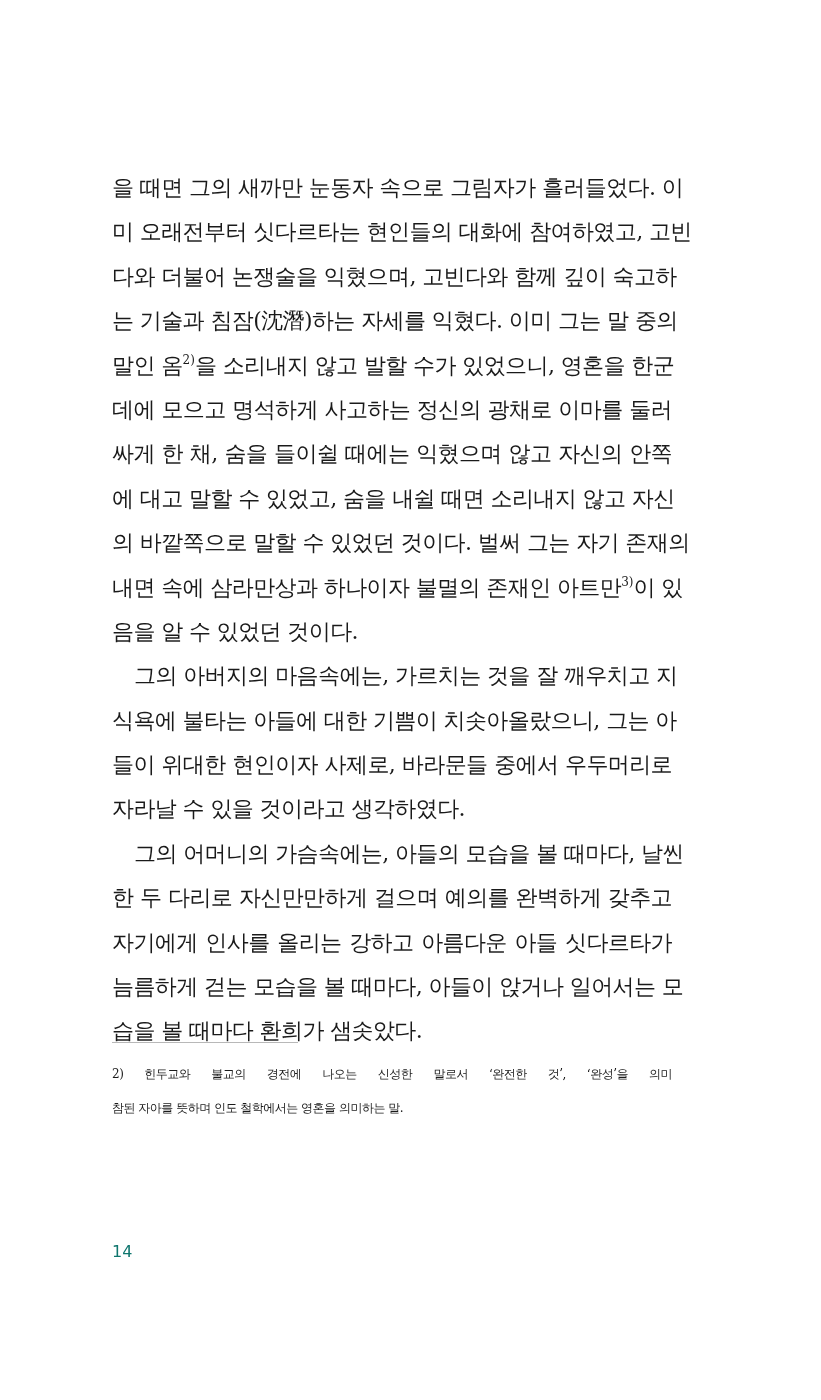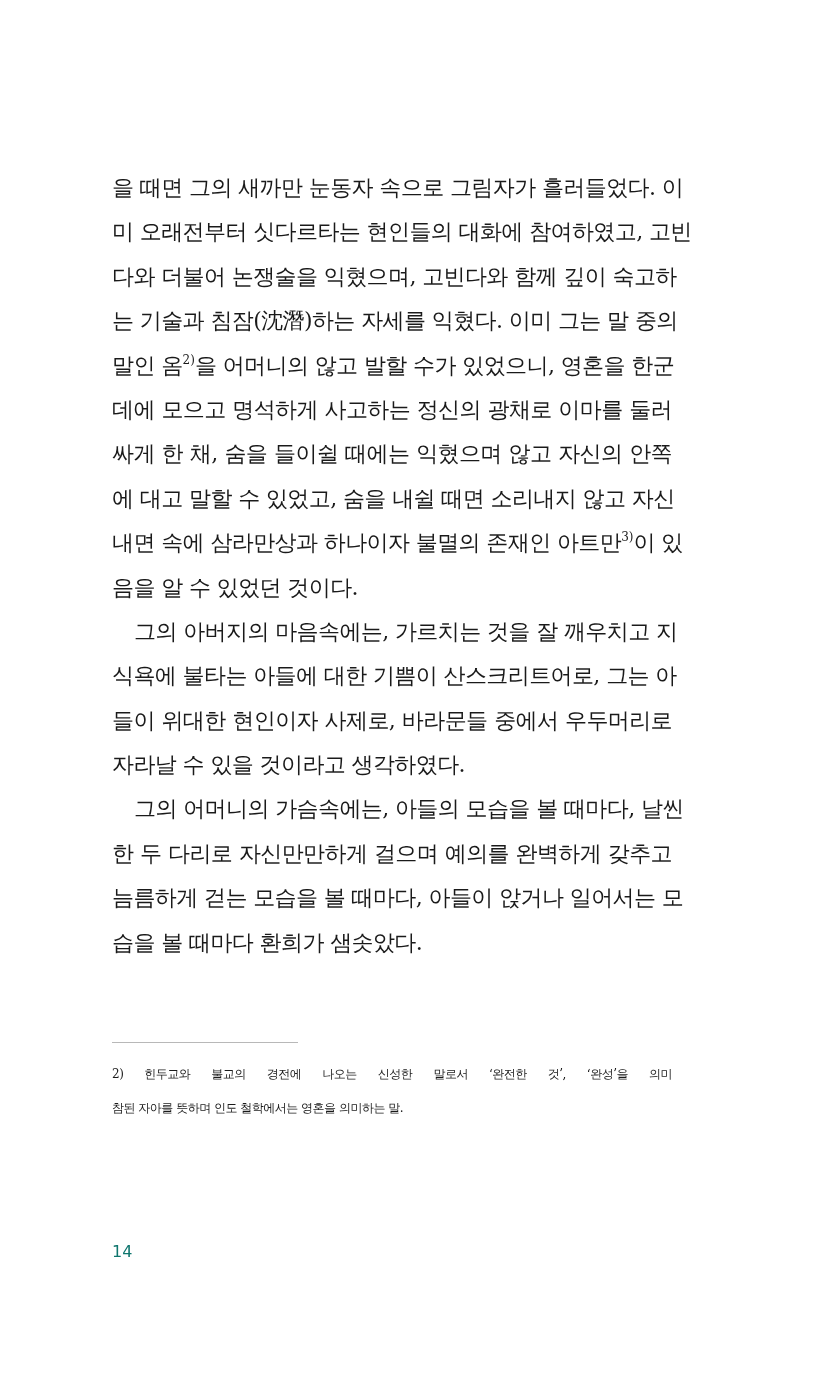--- a/index.html
+++ b/index.html
@@ -89,32 +89,34 @@
 </head>
 <body>
 
 <div class="page">
 
   <div class="body-text">
     <span class="line">을 때면 그의 새까만 눈동자 속으로 그림자가 흘러들었다. 이</span>
     <span class="line">미 오래전부터 싯다르타는 현인들의 대화에 참여하였고, 고빈</span>
     <span class="line">다와 더불어 논쟁술을 익혔으며, 고빈다와 함께 깊이 숙고하</span>
     <span class="line">는 기술과 침잠(沈潛)하는 자세를 익혔다. 이미 그는 말 중의</span>
-    <span class="line"><span>말인 옴</span><sup class="fn">2)</sup><span>을 어머니의 않고 발할 수가 있었으니, 영혼을 한군</span></span>
+    <span class="line"><span>말인 옴</span><sup class="fn">2)</sup><span>을 소리내지 않고 발할 수가 있었으니, 영혼을 한군</span></span>
     <span class="line">데에 모으고 명석하게 사고하는 정신의 광채로 이마를 둘러</span>
     <span class="line">싸게 한 채, 숨을 들이쉴 때에는 익혔으며 않고 자신의 안쪽</span>
     <span class="line">에 대고 말할 수 있었고, 숨을 내쉴 때면 소리내지 않고 자신</span>
+    <span class="line">의 바깥쪽으로 말할 수 있었던 것이다. 벌써 그는 자기 존재의</span>
     <span class="line"><span>내면 속에 삼라만상과 하나이자 불멸의 존재인 아트만</span><sup class="fn">3)</sup><span>이 있</span></span>
     <span class="line last">음을 알 수 있었던 것이다.</span>
     <span class="line indent">그의 아버지의 마음속에는, 가르치는 것을 잘 깨우치고 지</span>
-    <span class="line">식욕에 불타는 아들에 대한 기쁨이 산스크리트어로, 그는 아</span>
+    <span class="line">식욕에 불타는 아들에 대한 기쁨이 치솟아올랐으니, 그는 아</span>
     <span class="line">들이 위대한 현인이자 사제로, 바라문들 중에서 우두머리로</span>
     <span class="line last">자라날 수 있을 것이라고 생각하였다.</span>
     <span class="line indent">그의 어머니의 가슴속에는, 아들의 모습을 볼 때마다, 날씬</span>
     <span class="line">한 두 다리로 자신만만하게 걸으며 예의를 완벽하게 갖추고</span>
+    <span class="line">자기에게 인사를 올리는 강하고 아름다운 아들 싯다르타가</span>
     <span class="line">늠름하게 걷는 모습을 볼 때마다, 아들이 앉거나 일어서는 모</span>
     <span class="line last">습을 볼 때마다 환희가 샘솟았다.</span>
   </div>
 
   <div class="rule"></div>
 
   <div class="footnotes">
     <span class="fline">2) 힌두교와 불교의 경전에 나오는 신성한 말로서 ‘완전한 것’, ‘완성’을 의미</span>
     <span class="fline last">참된 자아를 뜻하며 인도 철학에서는 영혼을 의미하는 말.</span>
   </div>

